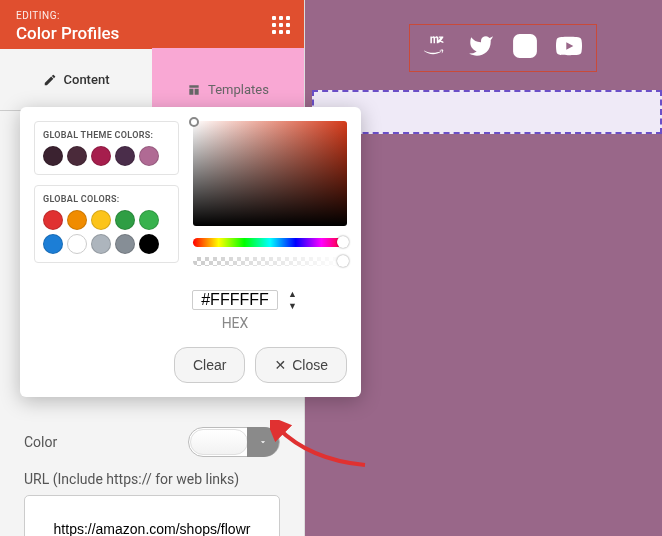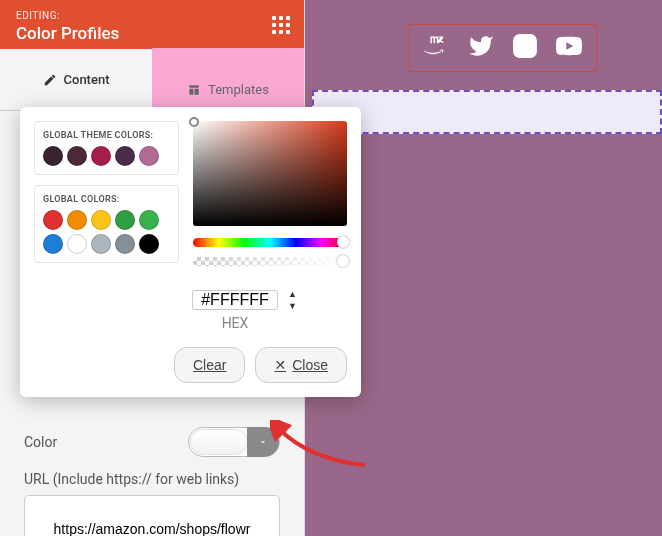--- a/index.html
+++ b/index.html
@@ -48,21 +48,21 @@
 .alpha-bar { margin-top: 10px; height: 9px; border-radius: 5px; background-image: linear-gradient(45deg,#ccc 25%,transparent 25%),linear-gradient(-45deg,#ccc 25%,transparent 25%),linear-gradient(45deg,transparent 75%,#ccc 75%),linear-gradient(-45deg,transparent 75%,#ccc 75%); background-size: 8px 8px; background-position: 0 0,0 4px,4px -4px,-4px 0; position: relative; }
 .alpha-bar .thumb { position: absolute; right: -2px; top: -2px; width: 12px; height: 12px; border-radius: 50%; background: #fff; box-shadow: 0 0 2px rgba(0,0,0,.5); }
 .alpha-bar .overlay { position: absolute; inset: 0; border-radius: 5px; background: linear-gradient(to right, rgba(255,255,255,0), #fff); }
 
 .hex-row { display: flex; align-items: center; margin-top: 16px; margin-left: 158px; gap: 10px; }
 .hex-input { width: 86px; padding: 0; font-size: 16px; text-align: center; border: 1px solid #ccc; border-radius: 2px; }
 .stepper { display: flex; flex-direction: column; gap: 2px; font-size: 9px; color: #333; cursor: pointer; }
 .hex-label { text-align: center; font-size: 14px; color: #888; margin-top: 4px; margin-left: 158px; width: 86px; }
 
 .actions { display: flex; gap: 10px; justify-content: flex-end; margin-top: 16px; }
-.btn { padding: 9px 18px; font-size: 14px; border: 1px solid #ccc; background: #f5f5f5; border-radius: 13px; cursor: pointer; display: flex; align-items: center; gap: 6px; color: #444; text-decoration: underline; }
+.btn { padding: 9px 18px; font-size: 14px; border: 1px solid #ccc; background: #f5f5f5; border-radius: 13px; cursor: pointer; display: flex; align-items: center; gap: 6px; color: #444; }
 
 .arrow { position: absolute; left: 270px; top: 420px; z-index: 30; pointer-events: none; }
 </style>
 </head>
 <body>
 
 <div class="canvas">
   <div class="social-row">
     <span><svg viewBox="0 0 24 24">
           <path d="M15.9 17.3c-2.1 1.5-5 2.3-7.5 2.3-3.5 0-6.7-1.3-9.1-3.5-.2-.2 0-.4.2-.3 2.6 1.5 5.8 2.4 9.1 2.4 2.2 0 4.7-.5 6.9-1.4.3-.1.6.2.4.5zm.9-1c-.3-.3-1.7-.2-2.4-.1-.2 0-.2-.2 0-.3 1.2-.8 3.1-.6 3.3-.3.2.3-.1 2.2-1.1 3.1-.2.1-.3 0-.3-.1.3-.6.8-2 .5-2.3zM13.7 4.3V3.5c0-.1.1-.2.2-.2h3.7c.1 0 .2.1.2.2v.7c0 .1-.1.3-.3.5l-1.9 2.7c.7 0 1.5.1 2.1.5.1.1.2.2.2.3v.9c0 .1-.1.2-.3.2-.1.1-2.3-1.2-2.3-1.2s-2.2 1.3-2.3 1.2c-.1 0-.3-.1-.3-.2v-.9c0-.2 0-.5.2-.7l2.2-3.2h-1.9c-.1 0-.2-.1-.2-.2zM7.2 9.4h-1.1c-.1 0-.2-.1-.2-.2V3.5c0-.1.1-.2.2-.2h1c.1 0 .2.1.2.2v.7h0c.3-.7.8-1.1 1.5-1.1.7 0 1.1.3 1.4 1.1.3-.7.9-1.1 1.5-1.1.5 0 1 .2 1.3.6.3.5.3 1.2.3 1.8v3.7c0 .1-.1.2-.2.2h-1.1c-.1 0-.2-.1-.2-.2V6c0-.2 0-.9-.1-1.1-.1-.4-.3-.5-.7-.5-.3 0-.6.2-.7.5-.1.3-.1.8-.1 1.1v3.2c0 .1-.1.2-.2.2H9c-.1 0-.2-.1-.2-.2V6c0-.7.1-1.6-.7-1.6S7.3 5.3 7.3 6v3.2c.1.1 0 .2-.1.2z"></path>

